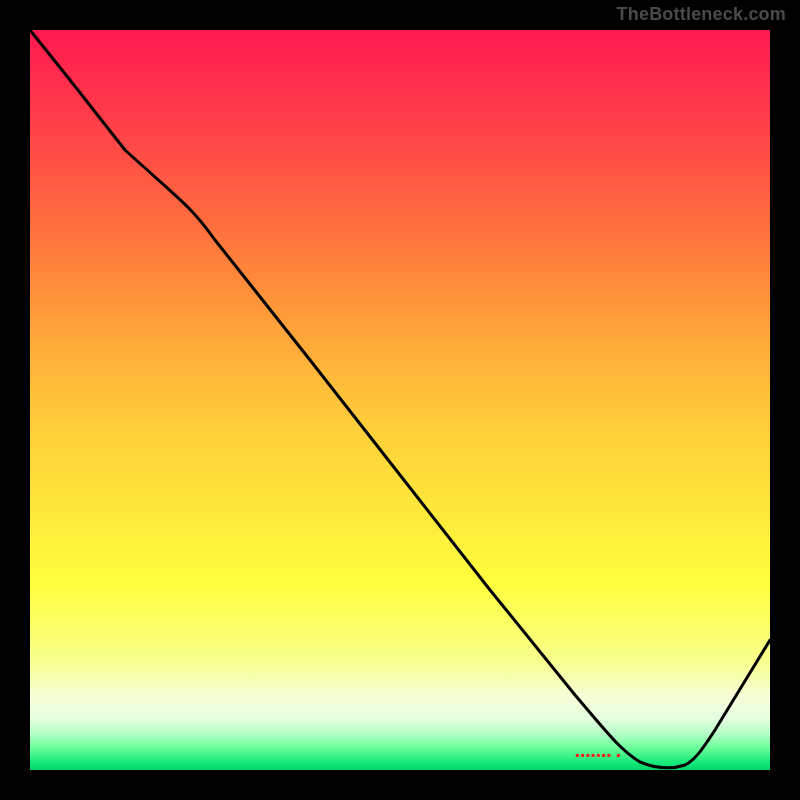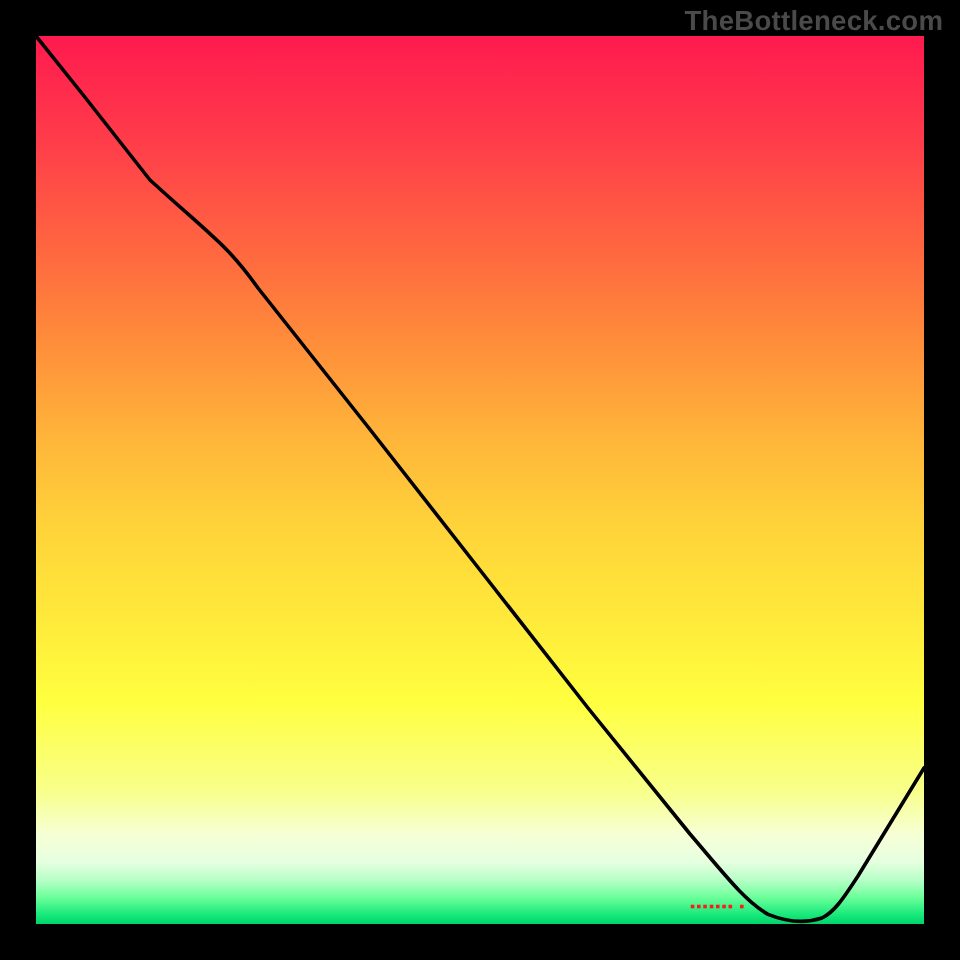--- a/index.html
+++ b/index.html
@@ -8,21 +8,21 @@
     position: relative;
     width: 800px;
     height: 800px;
     background: #000;
   }
   .watermark {
     position: absolute;
     top: 4px;
     right: 14px;
     color: #4a4a4a;
-    font-size: 23px;
+    font-size: 18px;
     font-weight: bold;
     letter-spacing: 0.2px;
   }
   .plot-area {
     position: absolute;
     left: 30px;
     top: 30px;
     width: 740px;
     height: 740px;
     background: linear-gradient(to bottom,

